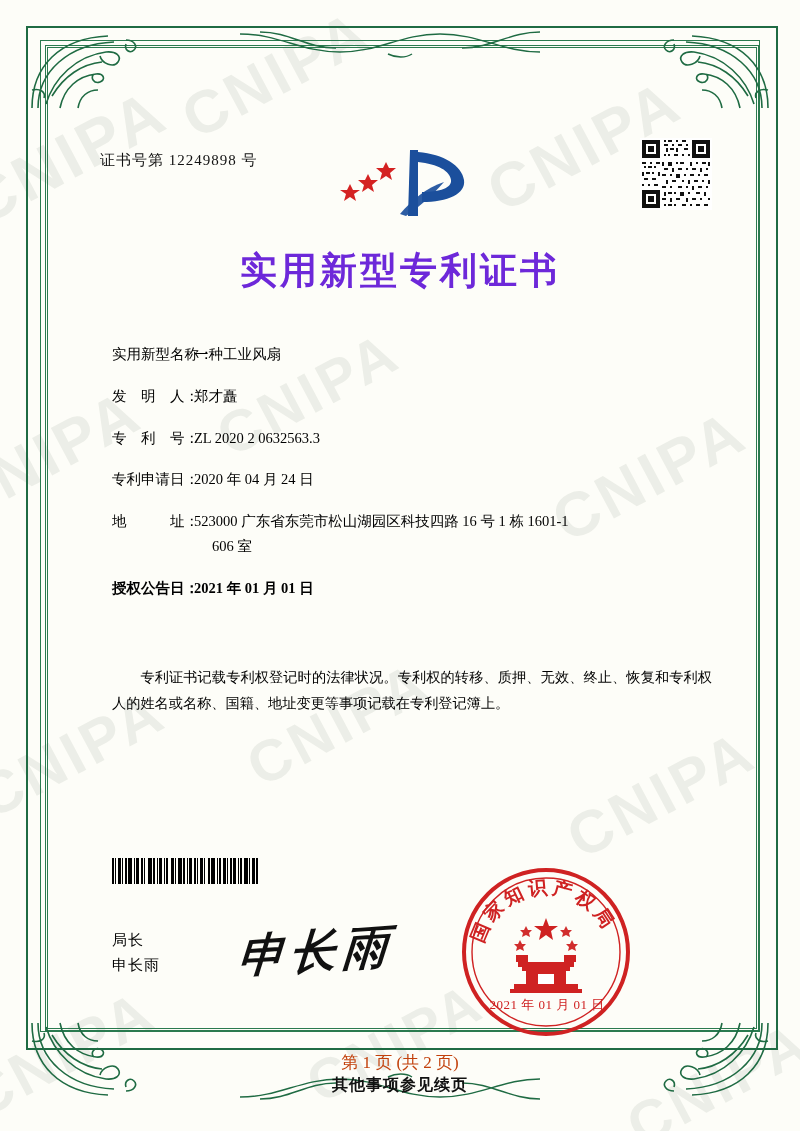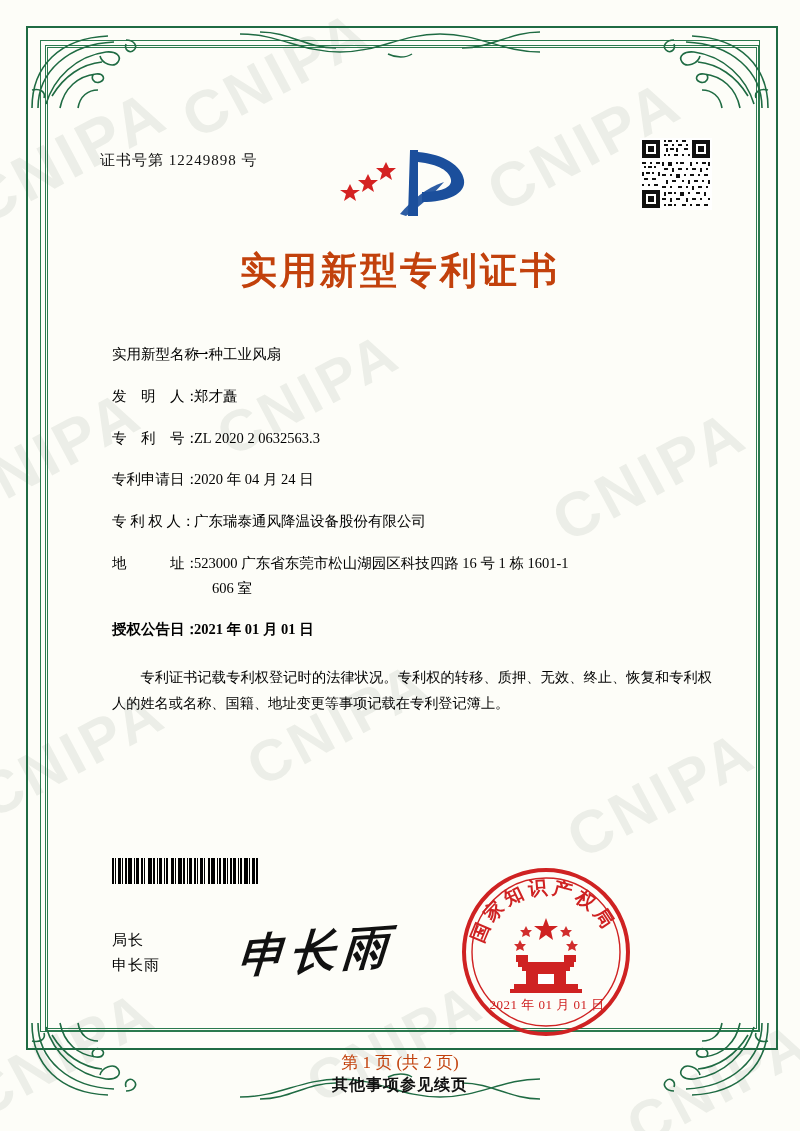--- a/index.html
+++ b/index.html
@@ -112,21 +112,21 @@
   }
   .qr svg { display: block; }
 
   .main-title {
     position: absolute;
     left: 0; right: 0; top: 170px;
     text-align: center;
     font-size: 37px;
     font-weight: bold;
     letter-spacing: 3px;
-    color: #c2410c;
+    color: #6d28d9;
     font-family: Liberation Sans, sans-serif;
   }
 
   .fields {
     position: absolute;
     left: 52px; top: 268px;
     width: 600px;
     font-size: 14.5px;
     color: #000;
   }
@@ -485,24 +485,20 @@
       <div class="f-row">
         <div class="f-label">专　利　号：</div>
         <div class="f-val">ZL 2020 2 0632563.3</div>
       </div>
 
       <div class="f-row">
         <div class="f-label">专利申请日：</div>
         <div class="f-val">2020 年 04 月 24 日</div>
       </div>
 
-      <div class="f-row">
-        <div class="f-label">专 利 权 人：</div>
-        <div class="f-val">广东瑞泰通风降温设备股份有限公司</div>
-      </div>
 
       <div class="f-row">
         <div class="f-label">地　　　址：</div>
         <div class="addr-val">
           <div>523000  广东省东莞市松山湖园区科技四路 16 号 1 栋 1601-1</div>
           <div class="addr-line2">606 室</div>
         </div>
       </div>
 
       <div class="f-row pub-row">

